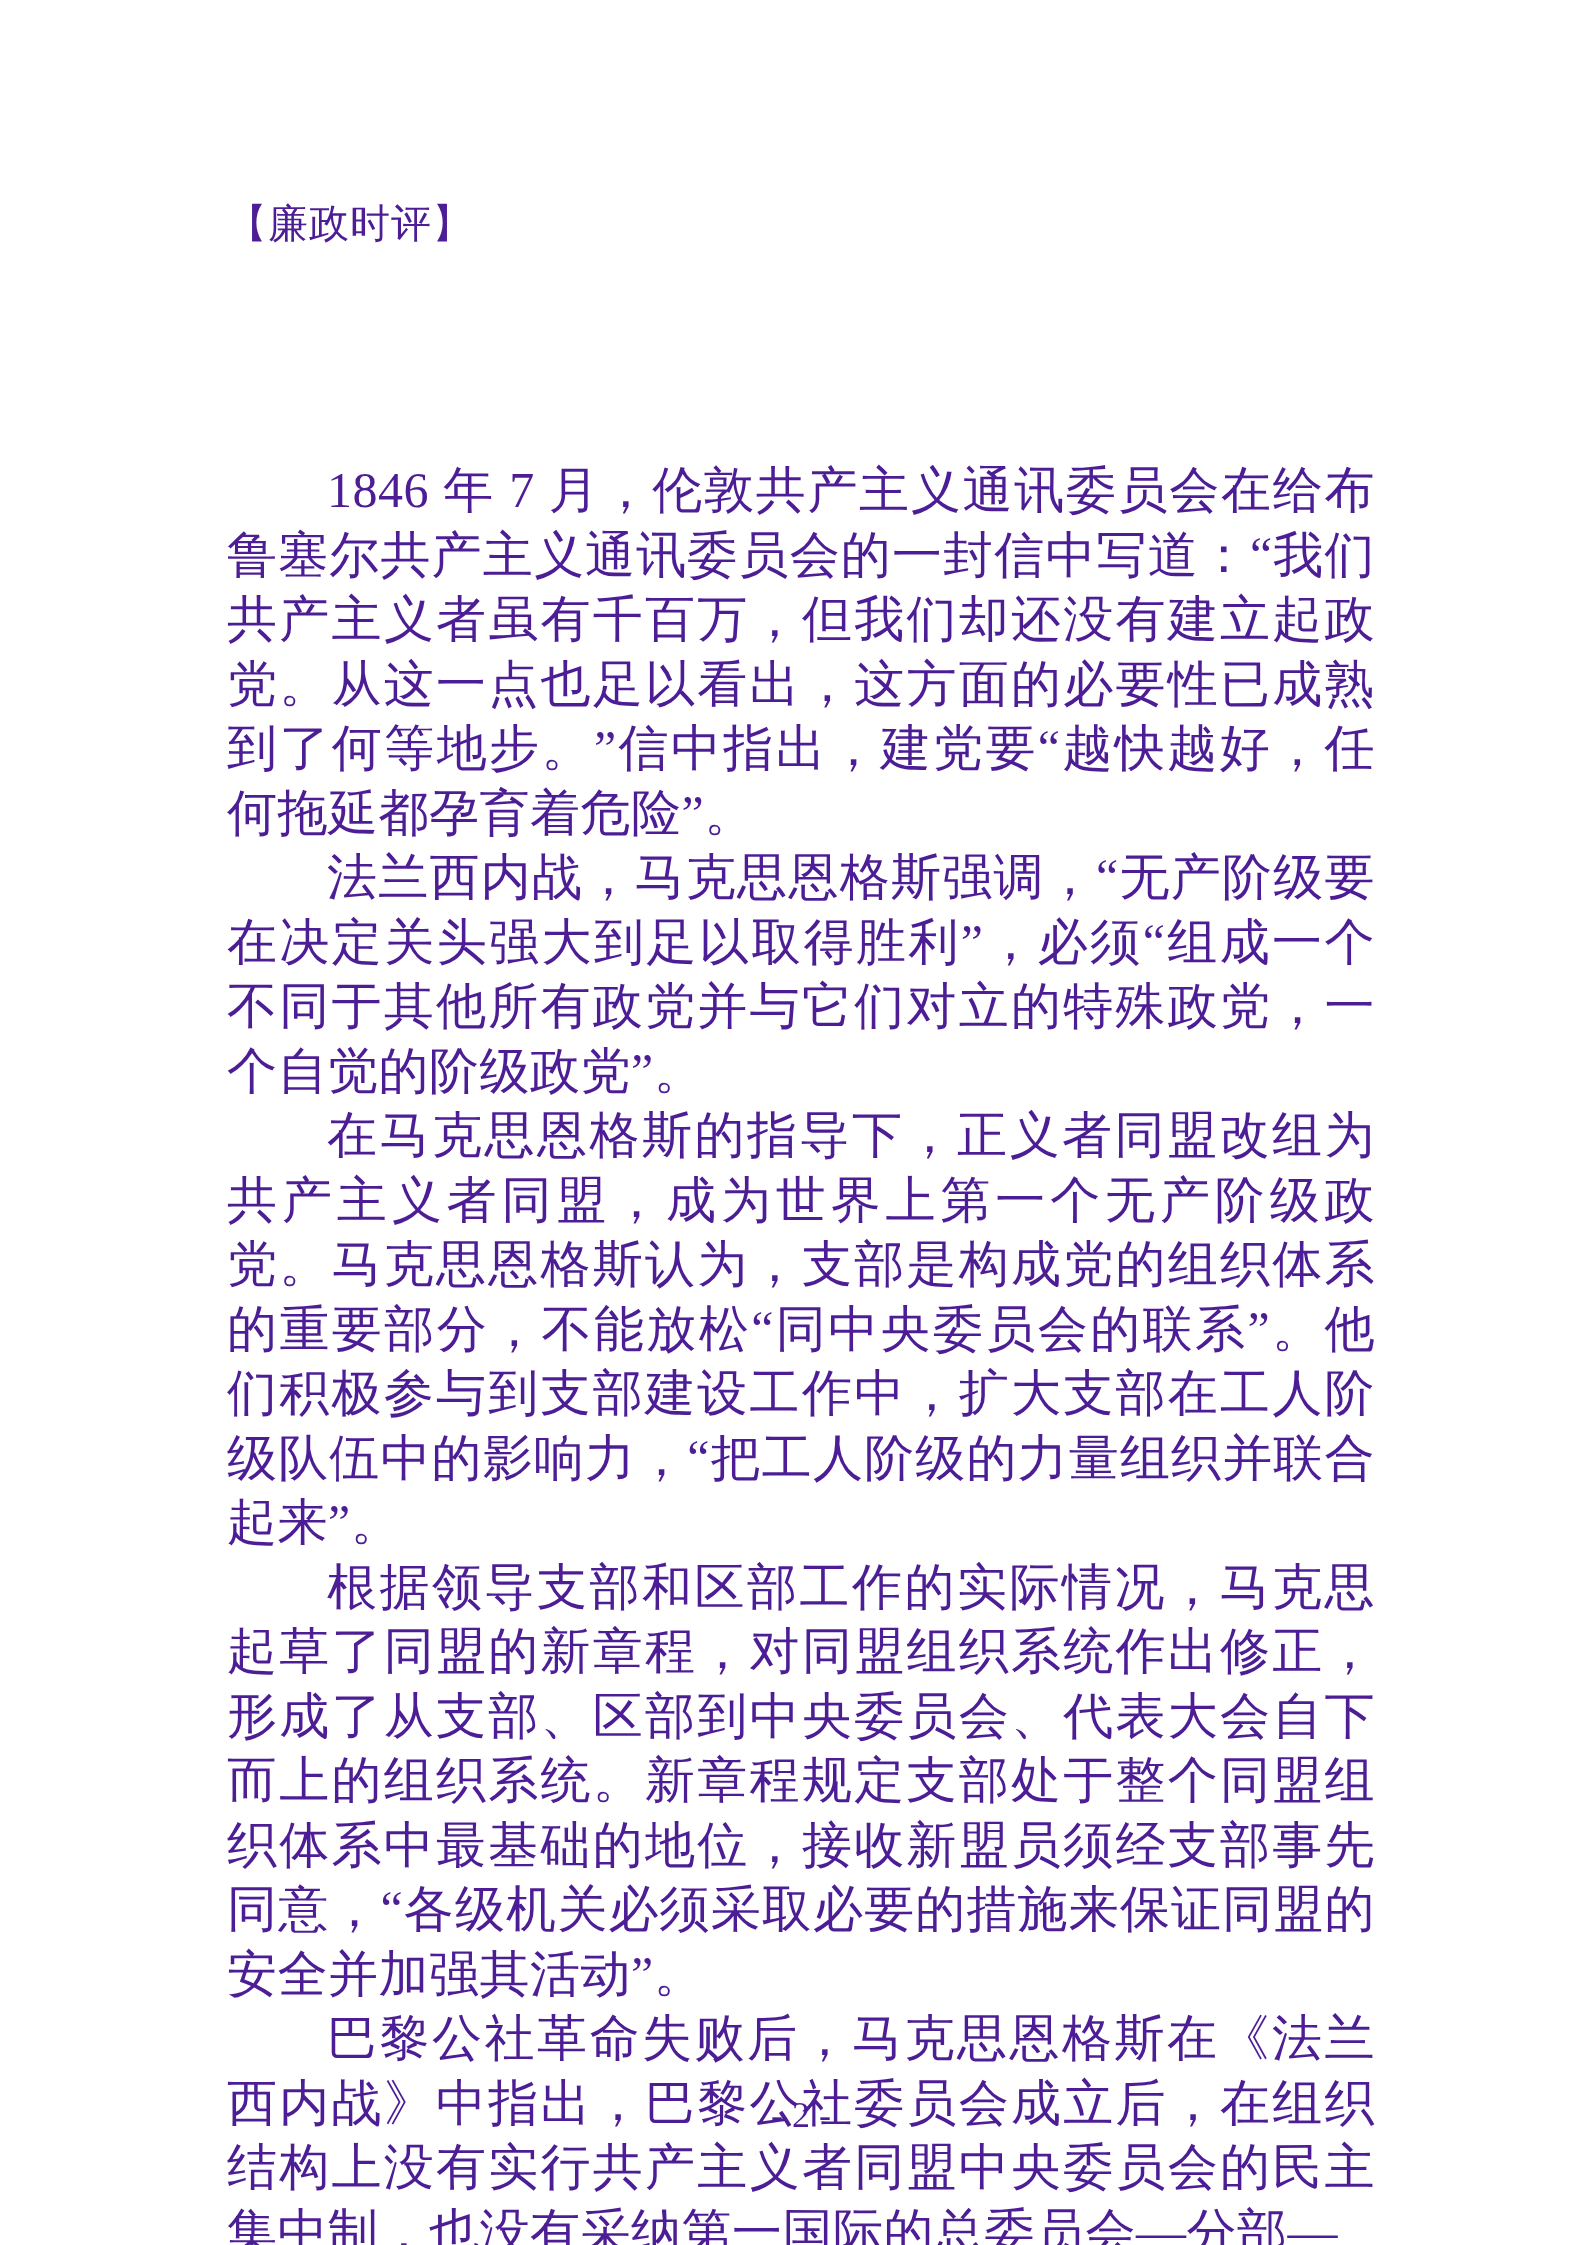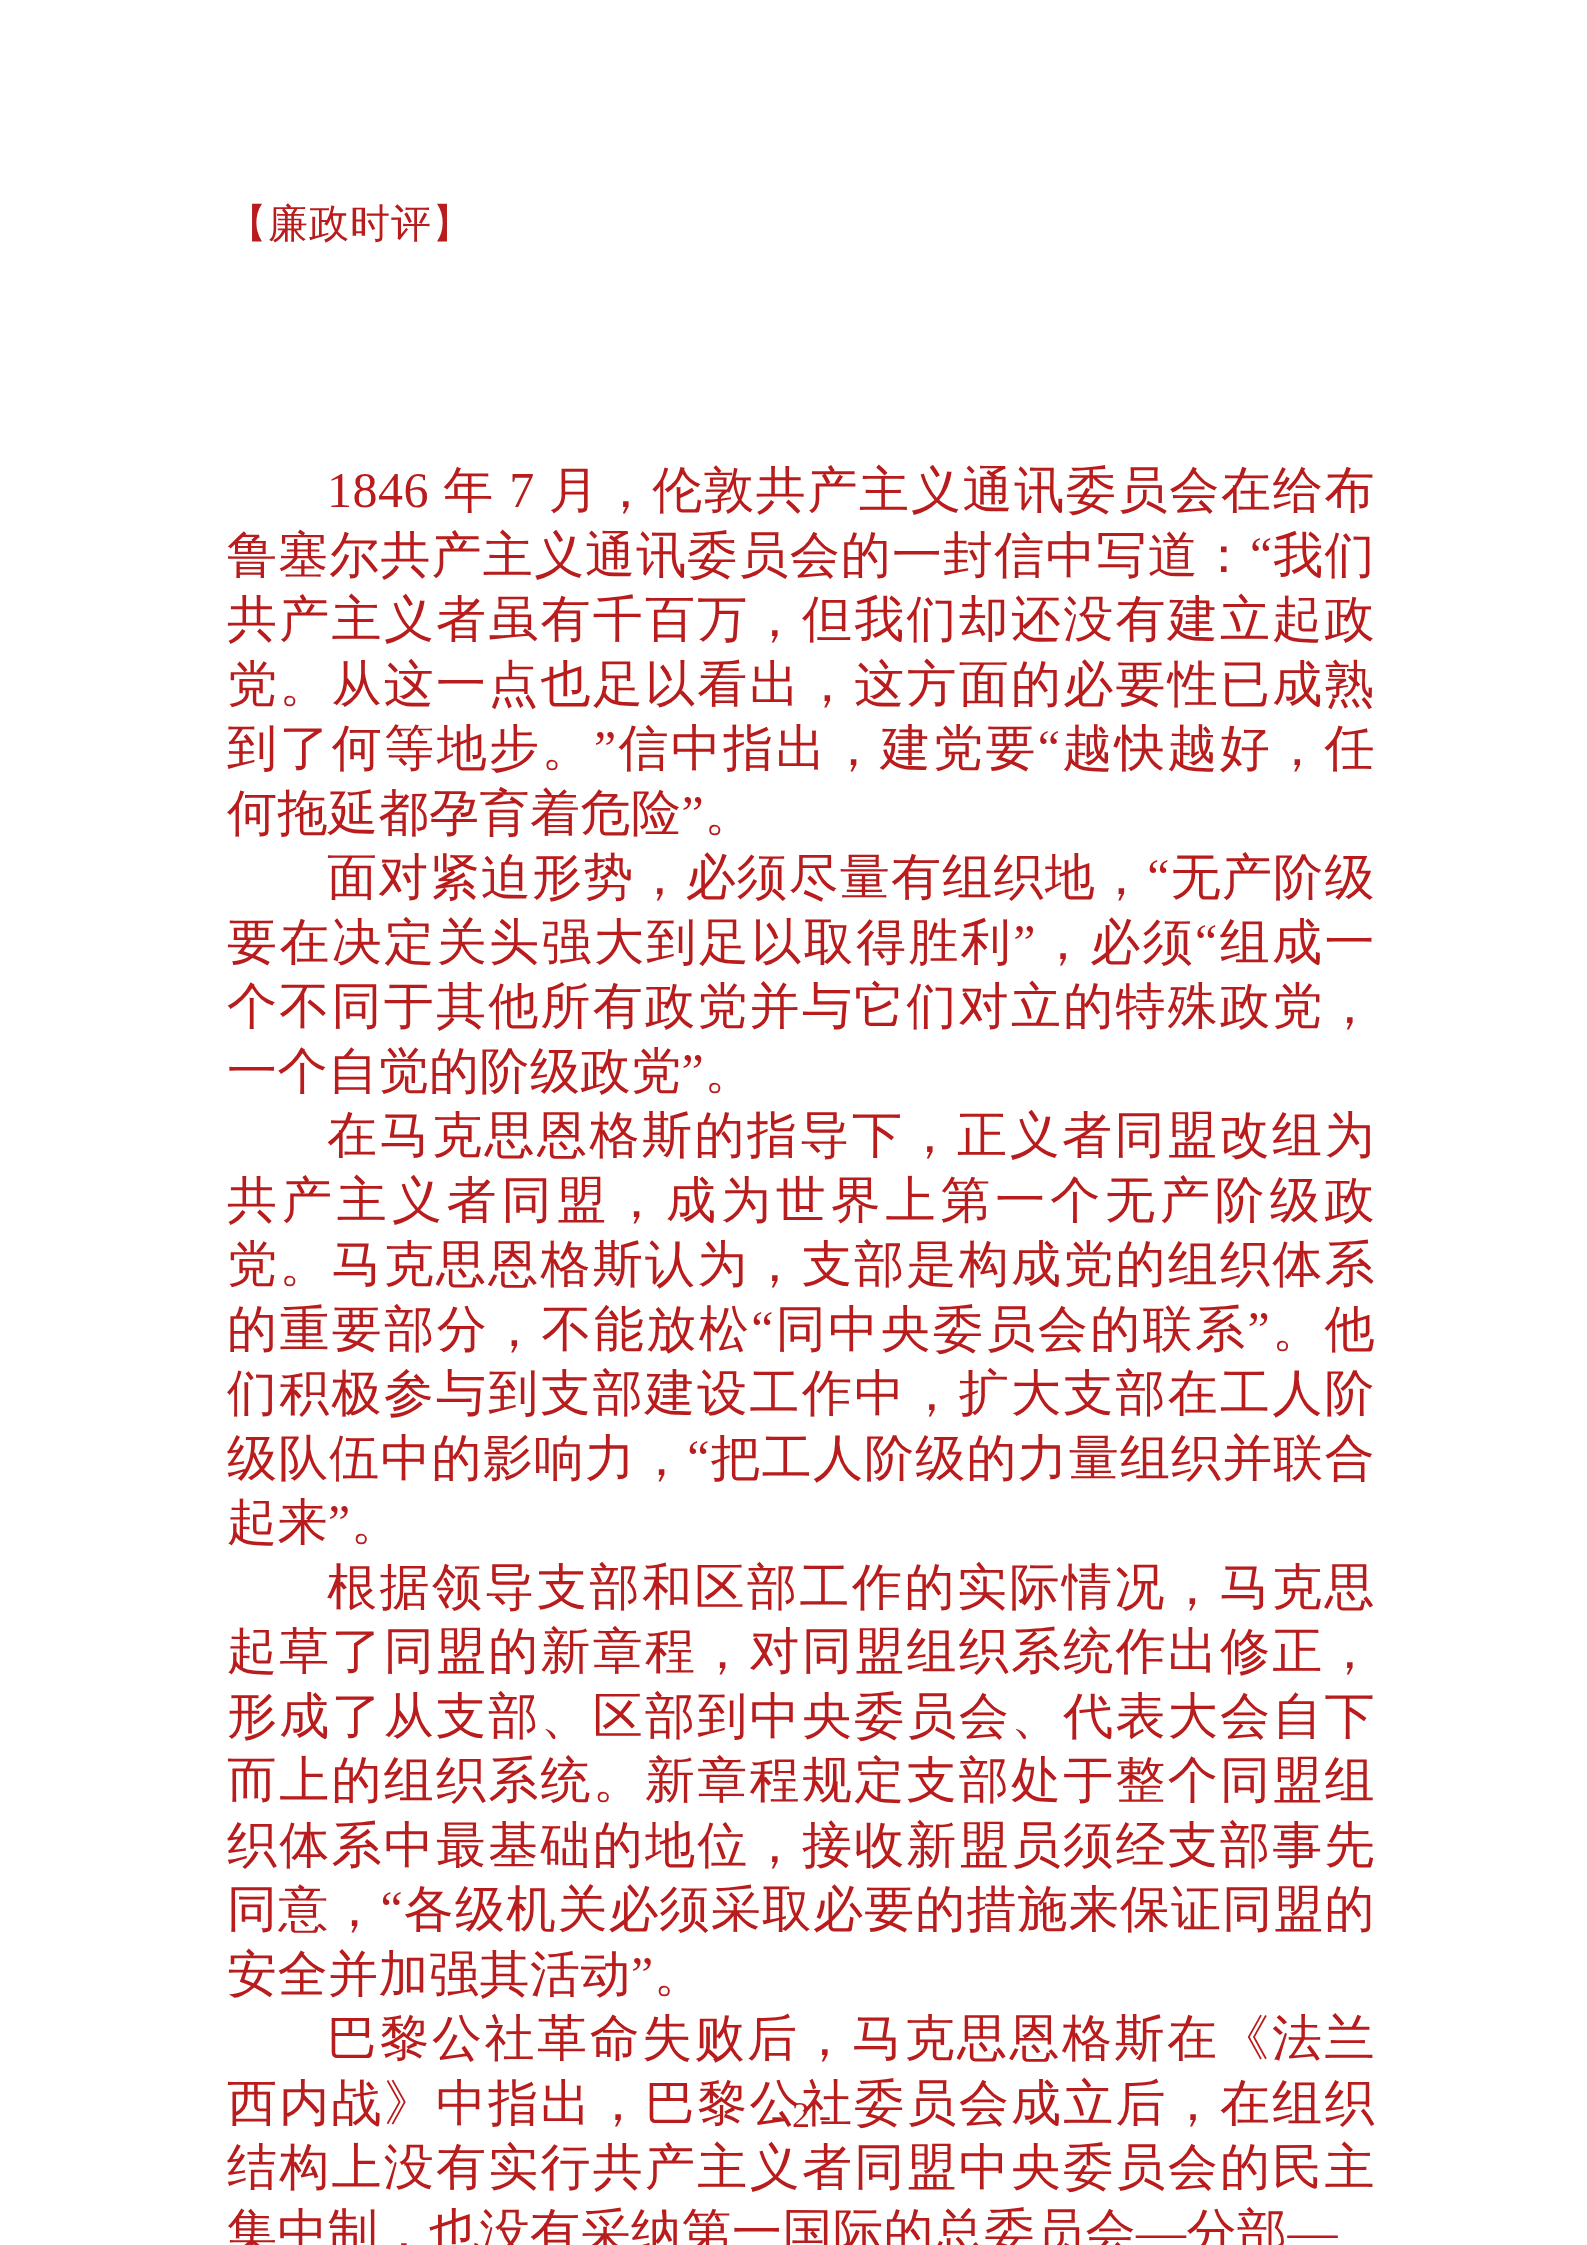--- a/index.html
+++ b/index.html
@@ -5,21 +5,21 @@
   html, body {
     margin: 0;
     padding: 0;
     background: #ffffff;
   }
   .page {
     position: relative;
     width: 1587px;
     height: 2245px;
     background: #ffffff;
-    color: #b91c1c;
+    color: #4c1d95;
     font-family: "Liberation Serif", "DejaVu Serif", serif;
     overflow: hidden;
   }
   .doc-header {
     position: absolute;
     left: 227px;
     top: 196px;
     font-size: 40px;
     line-height: 56px;
     letter-spacing: 1px;
@@ -66,21 +66,21 @@
 </head>
 <body>
 
 <div class="page">
 
   <div class="doc-header">【廉政时评】</div>
 
 
   <div class="doc-body">
     <p>1846 年 7 月，伦敦共产主义通讯委员会在给布鲁塞尔共产主义通讯委员会的一封信中写道：“我们共产主义者虽有千百万，但我们却还没有建立起政党。从这一点也足以看出，这方面的必要性已成熟到了何等地步。”信中指出，建党要“越快越好，任何拖延都孕育着危险”。</p>
-    <p>面对紧迫形势，必须尽量有组织地，“无产阶级要在决定关头强大到足以取得胜利”，必须“组成一个不同于其他所有政党并与它们对立的特殊政党，一个自觉的阶级政党”。</p>
+    <p>法兰西内战，马克思恩格斯强调，“无产阶级要在决定关头强大到足以取得胜利”，必须“组成一个不同于其他所有政党并与它们对立的特殊政党，一个自觉的阶级政党”。</p>
     <p>在马克思恩格斯的指导下，正义者同盟改组为共产主义者同盟，成为世界上第一个无产阶级政党。马克思恩格斯认为，支部是构成党的组织体系的重要部分，不能放松“同中央委员会的联系”。他们积极参与到支部建设工作中，扩大支部在工人阶级队伍中的影响力，“把工人阶级的力量组织并联合起来”。</p>
     <p>根据领导支部和区部工作的实际情况，马克思起草了同盟的新章程，对同盟组织系统作出修正，形成了从支部、区部到中央委员会、代表大会自下而上的组织系统。新章程规定支部处于整个同盟组织体系中最基础的地位，接收新盟员须经支部事先同意，“各级机关必须采取必要的措施来保证同盟的安全并加强其活动”。</p>
     <p>巴黎公社革命失败后，马克思恩格斯在《法兰西内战》中指出，巴黎公社委员会成立后，在组织结构上没有实行共产主义者同盟中央委员会的民主集中制，也没有采纳第一国际的总委员会—分部—</p>
   </div>
 
   <div class="page-footer">- 2 -</div>
 
 </div>
 
 </body></html>

